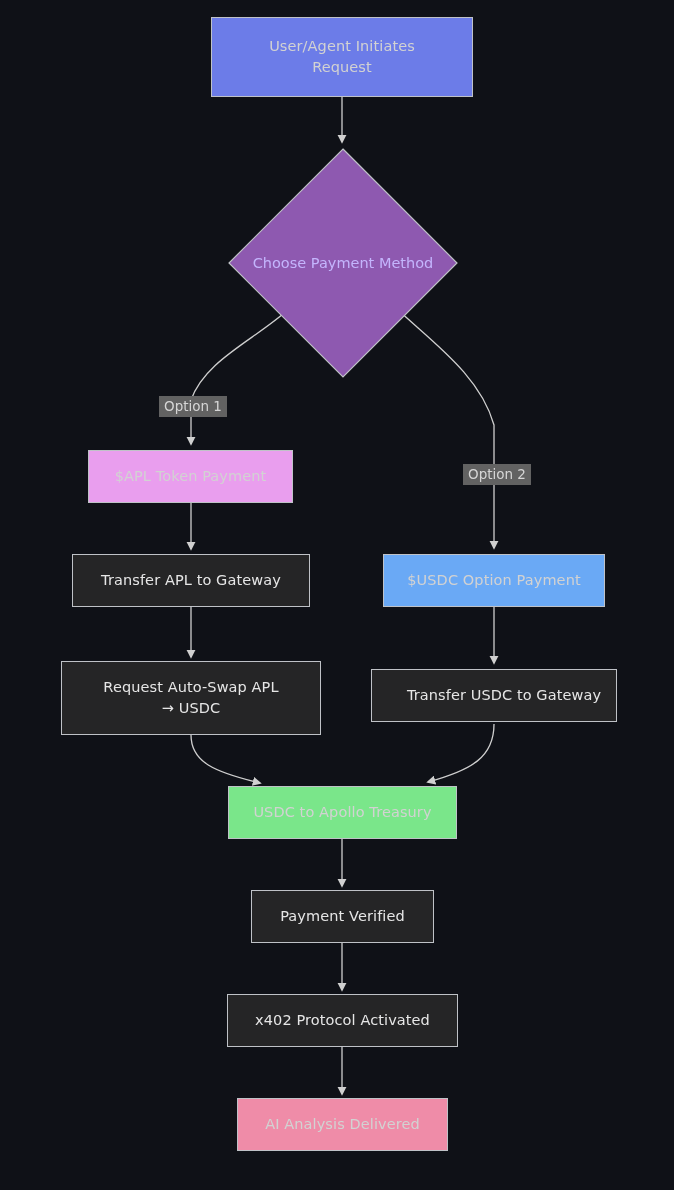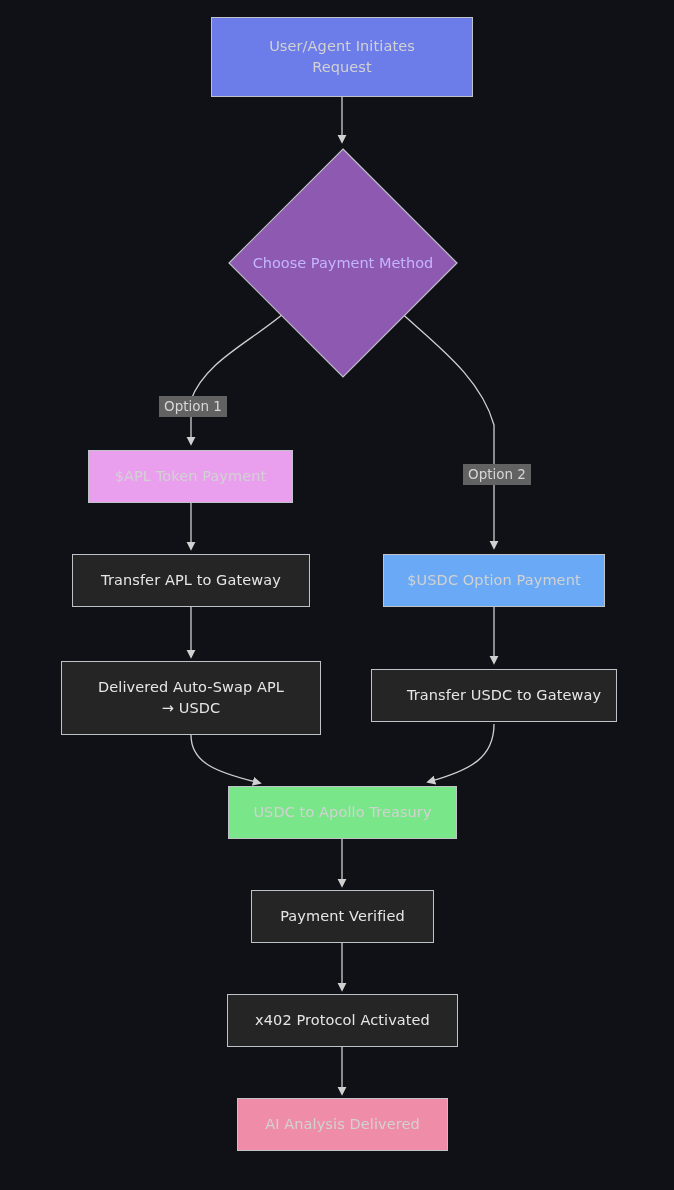--- a/index.html
+++ b/index.html
@@ -153,21 +153,21 @@
 
   <div class="node node-dark" style="left:72px; top:554px; width:238px; height:53px;">
     <span class="node-label">Transfer APL to Gateway</span>
   </div>
 
   <div class="node node-dark" style="left:371px; top:669px; width:246px; height:53px;padding-left:20px;">
     <span class="node-label">Transfer USDC to Gateway</span>
   </div>
 
   <div class="node node-dark" style="left:61px; top:661px; width:260px; height:74px;">
-    <span class="node-label">Delivered Auto-Swap APL
+    <span class="node-label">Request Auto-Swap APL
 → USDC</span>
   </div>
 
   <div class="node node-colored" style="left:228px; top:786px; width:229px; height:53px; background:#7ae68a;">
     <span class="node-label">USDC to Apollo Treasury</span>
   </div>
 
   <div class="node node-dark" style="left:251px; top:890px; width:183px; height:53px;">
     <span class="node-label">Payment Verified</span>
   </div>

